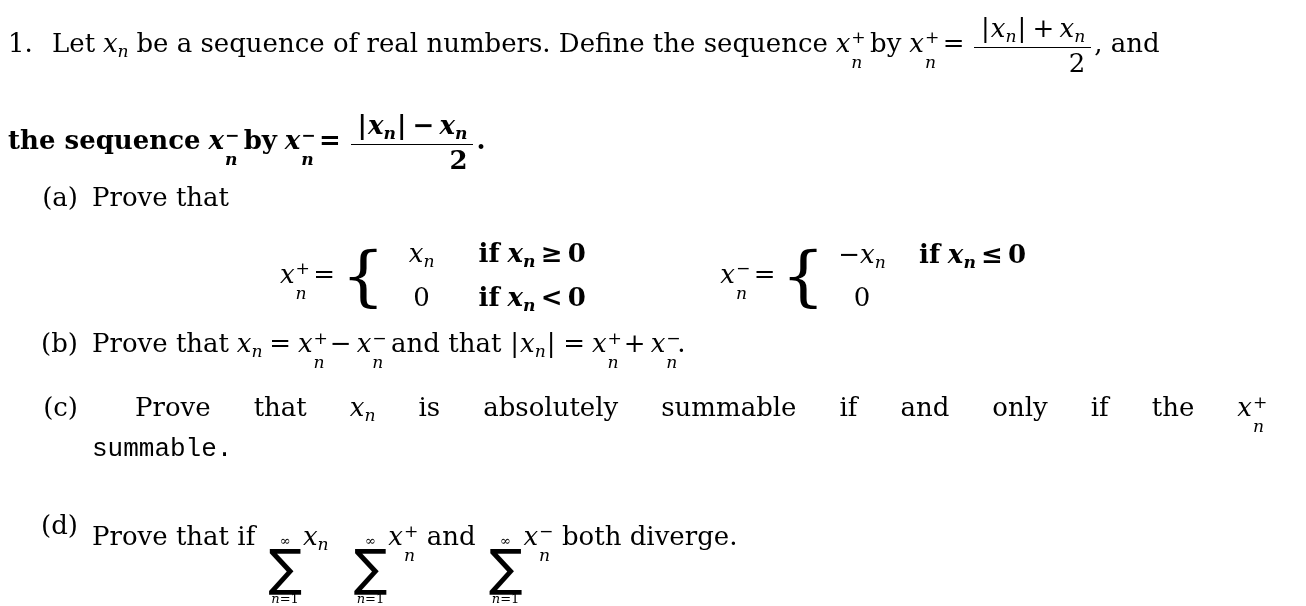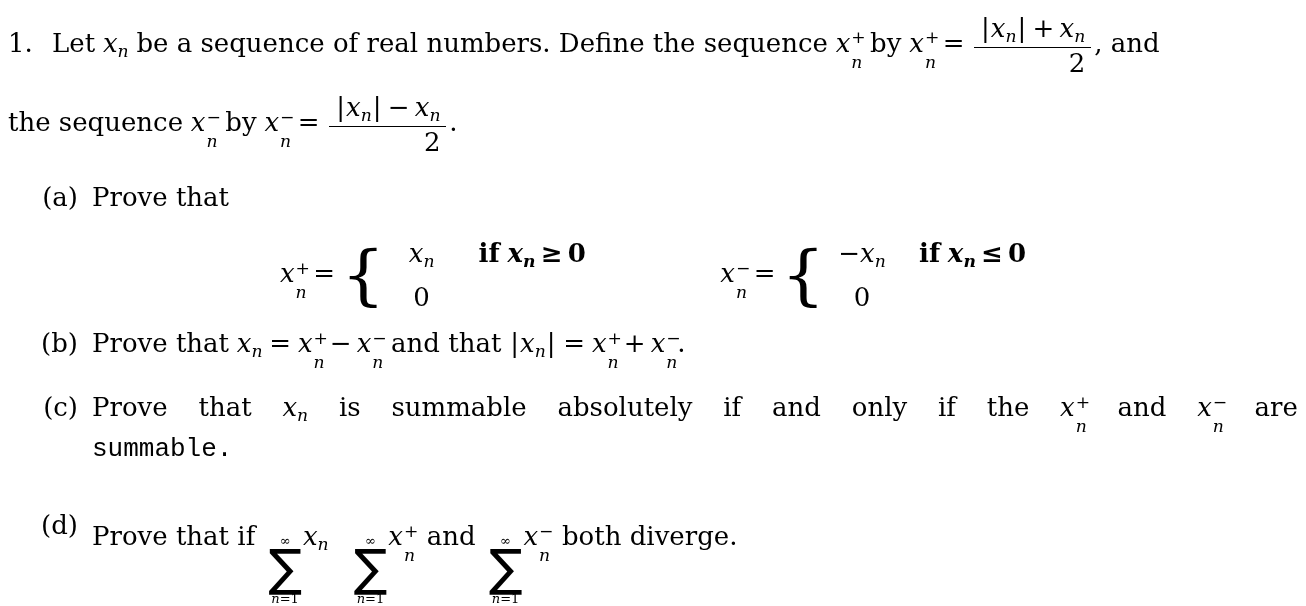--- a/index.html
+++ b/index.html
@@ -153,22 +153,23 @@
     display: flex;
     align-items: baseline;
     white-space: nowrap;
   }
   .intro-num {
     display: inline-block;
     width: 44px;
     flex: none;
   }
   .intro-line2 {
-    margin-top: 15px;
-    white-space: nowrap;
+    margin-top: 33px;
+    white-space: nowrap;
+    font-weight: bold;
   }
 
   .item {
     position: absolute;
     font-size: 26px;
     line-height: 1.0;
   }
   .item-label {
     position: absolute;
     left: 0;
@@ -196,21 +197,21 @@
   }
   .display-cases .gapbetween { display: inline-block; width: 118px; }
 
   
   .justify-line {
     display: flex;
     justify-content: space-between;
     white-space: nowrap;
     width: 1206px;
   }
-  .justify-line .w { display: inline-block; }
+  .justify-line .w { display: inline-block; margin-left: 43px; }
   .cont-line { margin-top: 12px; font-family: Liberation Mono, monospace; }
 
   
   .dline {
     display: flex;
     align-items: baseline;
     white-space: nowrap;
   }
   .dline .w { display: inline-block; margin-top: 11px; }
   .sp { display: inline-block; width: 0.30em; }
@@ -246,20 +247,21 @@
     
     <span><span class="mi">x</span><span class="subsup"><span class="sup">+</span><span class="sub">n</span></span><span class="ssgap"></span><span class="opeq mr">=</span><span class="cases">
           <span class="brace mr">{</span>
           <span class="rows">
             <span class="crow">
               <span class="cval"><span class="mi">x</span><span class="sub-only">n</span></span>
               <span class="ccond"><span class="mr">if</span><span class="sp"></span><span class="mi">x</span><span class="sub-only">n</span><span class="op mr">≥</span><span class="mr">0</span></span>
             </span>
             <span class="crow">
               <span class="cval"><span class="mr">0</span></span>
+              <span class="ccond"><span class="mr">if</span><span class="sp"></span><span class="mi">x</span><span class="sub-only">n</span><span class="op mr">&lt;</span><span class="mr">0</span></span>
             </span>
           </span>
         </span></span>
 
     <span class="gapbetween"></span>
 
     
     <span><span class="mi">x</span><span class="subsup"><span class="sup">−</span><span class="sub">n</span></span><span class="ssgap"></span><span class="opeq mr">=</span><span class="cases">
           <span class="brace mr">{</span>
           <span class="rows">
@@ -281,22 +283,22 @@
   </div>
 
   <div class="item" id="item-c">
     <span class="item-label mr">(c)</span>
     <div class="item-body">
       <div class="justify-line">
         <span class="w mr">Prove</span>
         <span class="w mr">that</span>
         <span class="w"><span class="mi">x</span><span class="sub-only">n</span></span>
         <span class="w mr">is</span>
+        <span class="w mr">absolutely</span>
         <span class="w mr">summable</span>
-        <span class="w mr">absolutely</span>
         <span class="w mr">if</span>
         <span class="w mr">and</span>
         <span class="w mr">only</span>
         <span class="w mr">if</span>
         <span class="w mr">the</span>
         <span class="w"><span class="mi">x</span><span class="subsup"><span class="sup">+</span><span class="sub">n</span></span><span class="ssgap"></span></span>
         <span class="w mr">and</span>
         <span class="w"><span class="mi">x</span><span class="subsup"><span class="sup">−</span><span class="sub">n</span></span><span class="ssgap"></span></span>
         <span class="w mr">are</span>
       </div>

